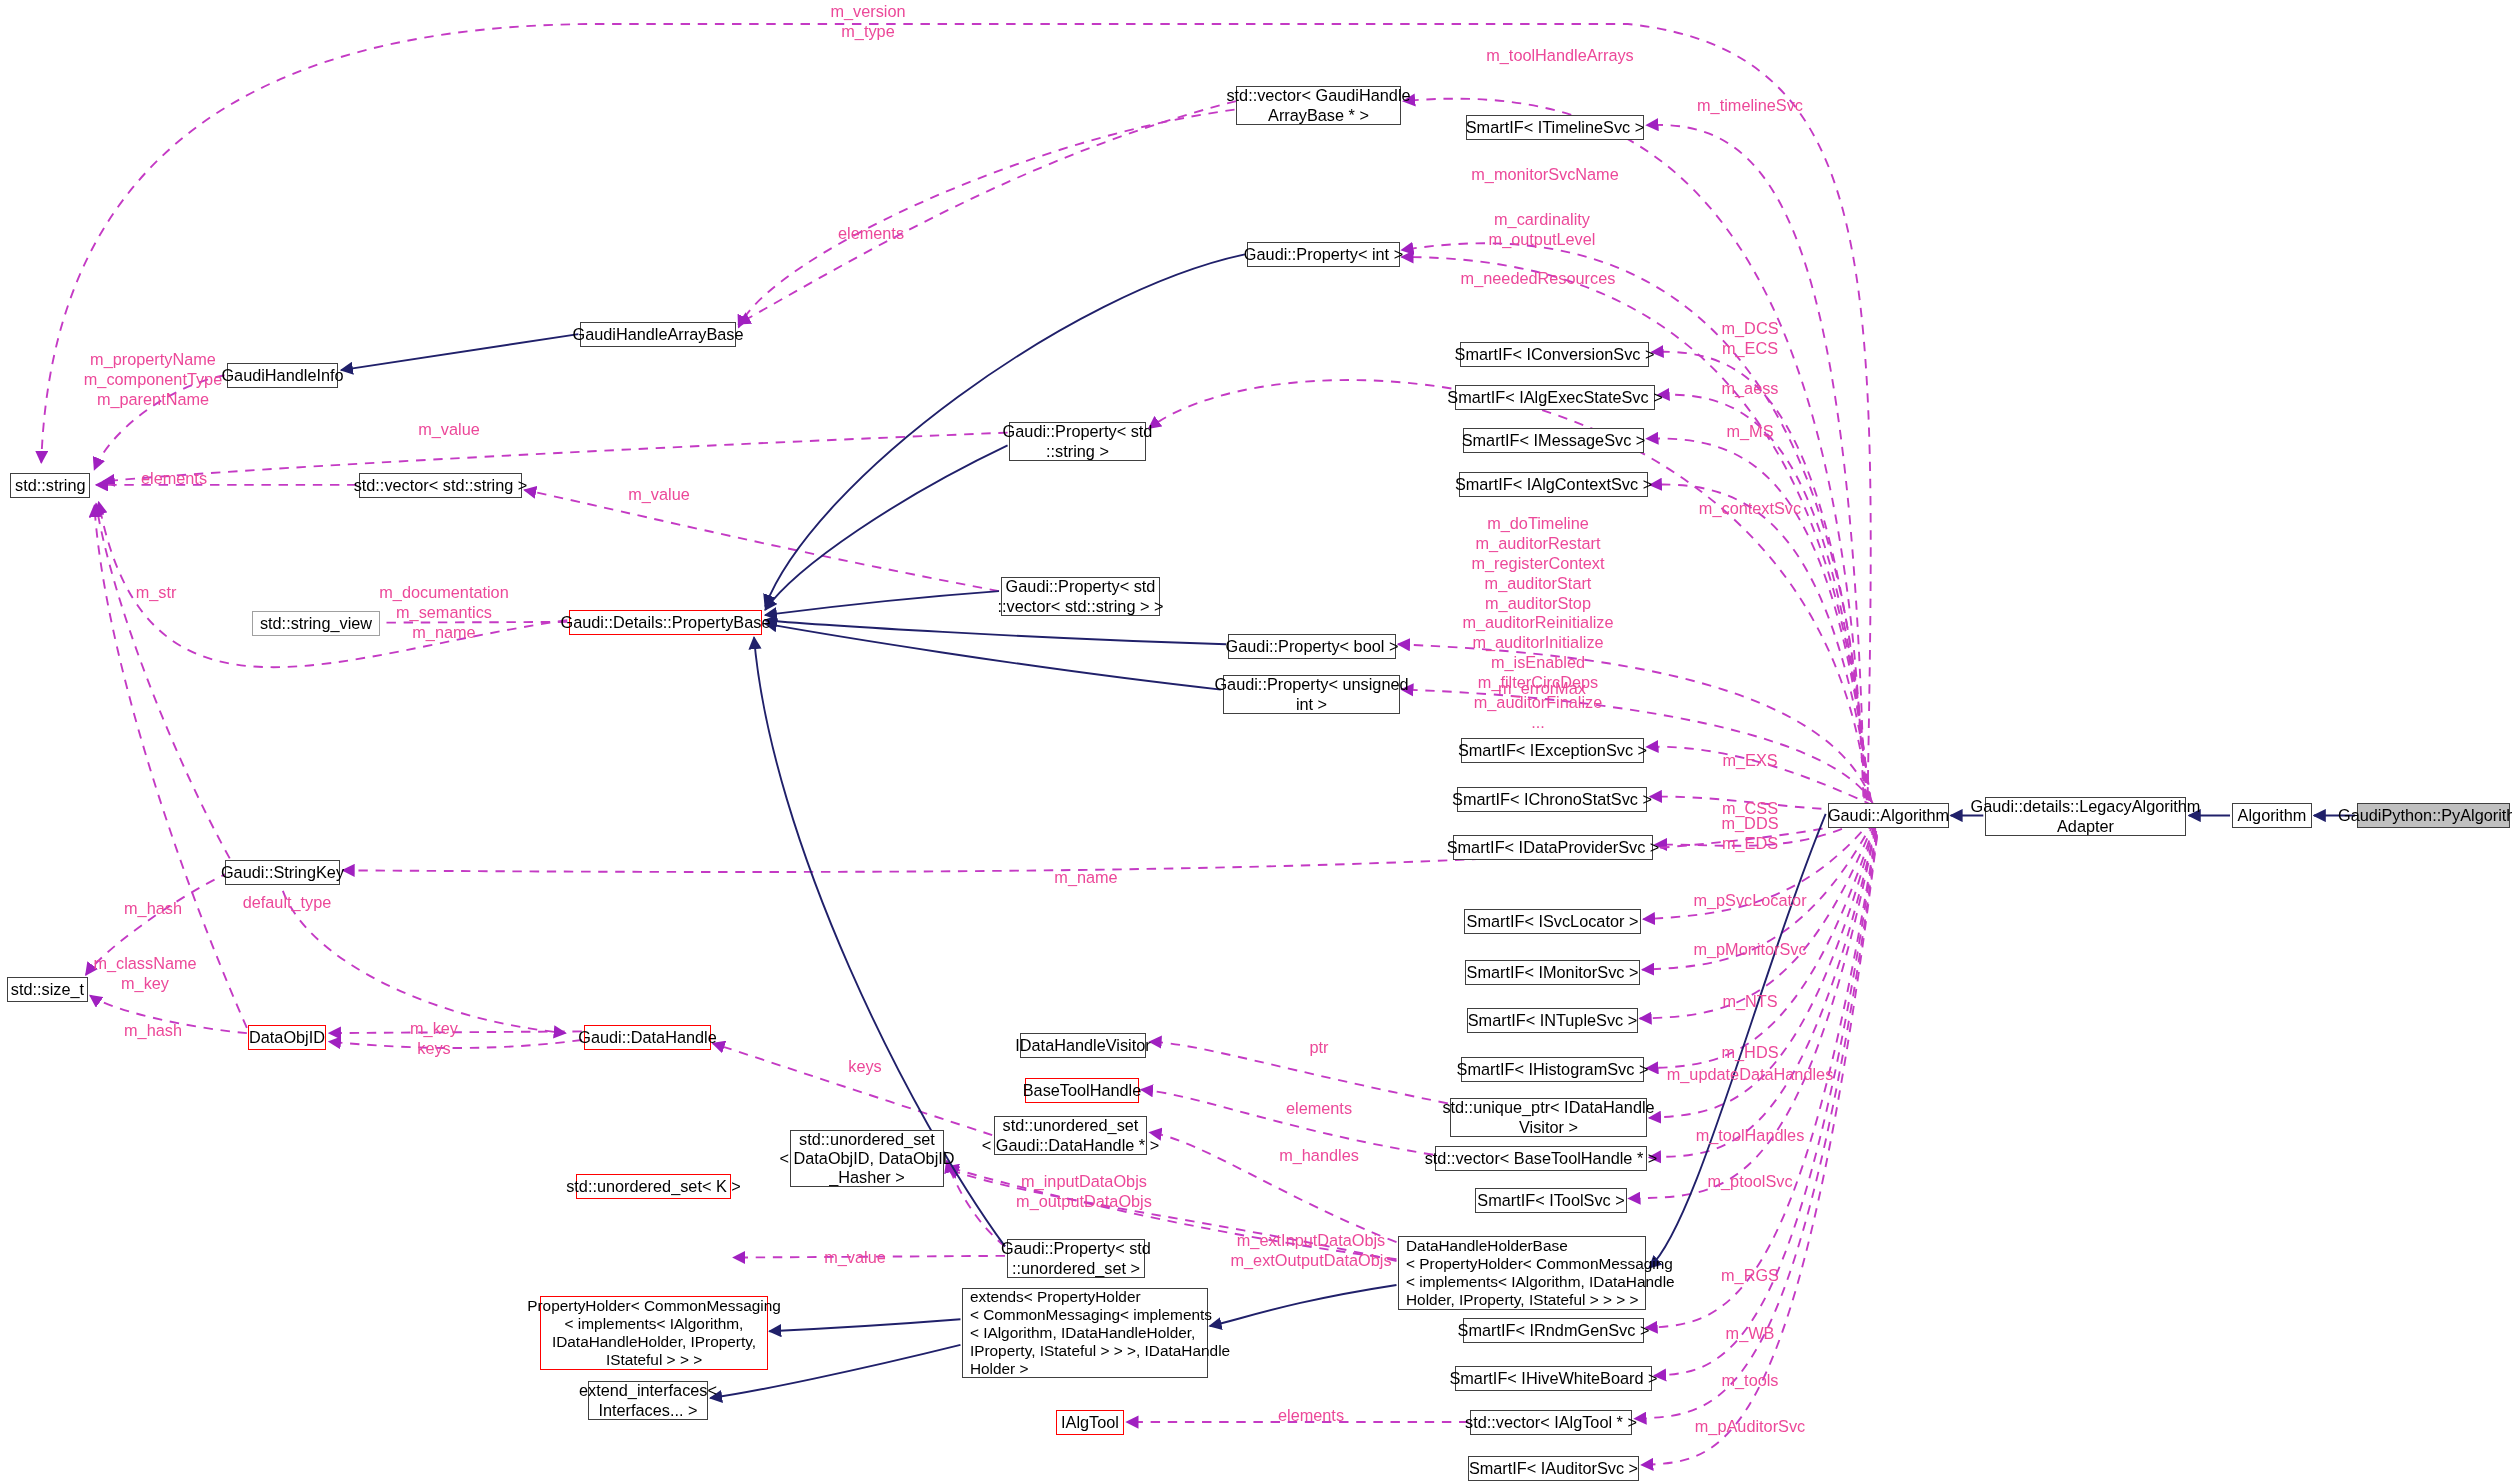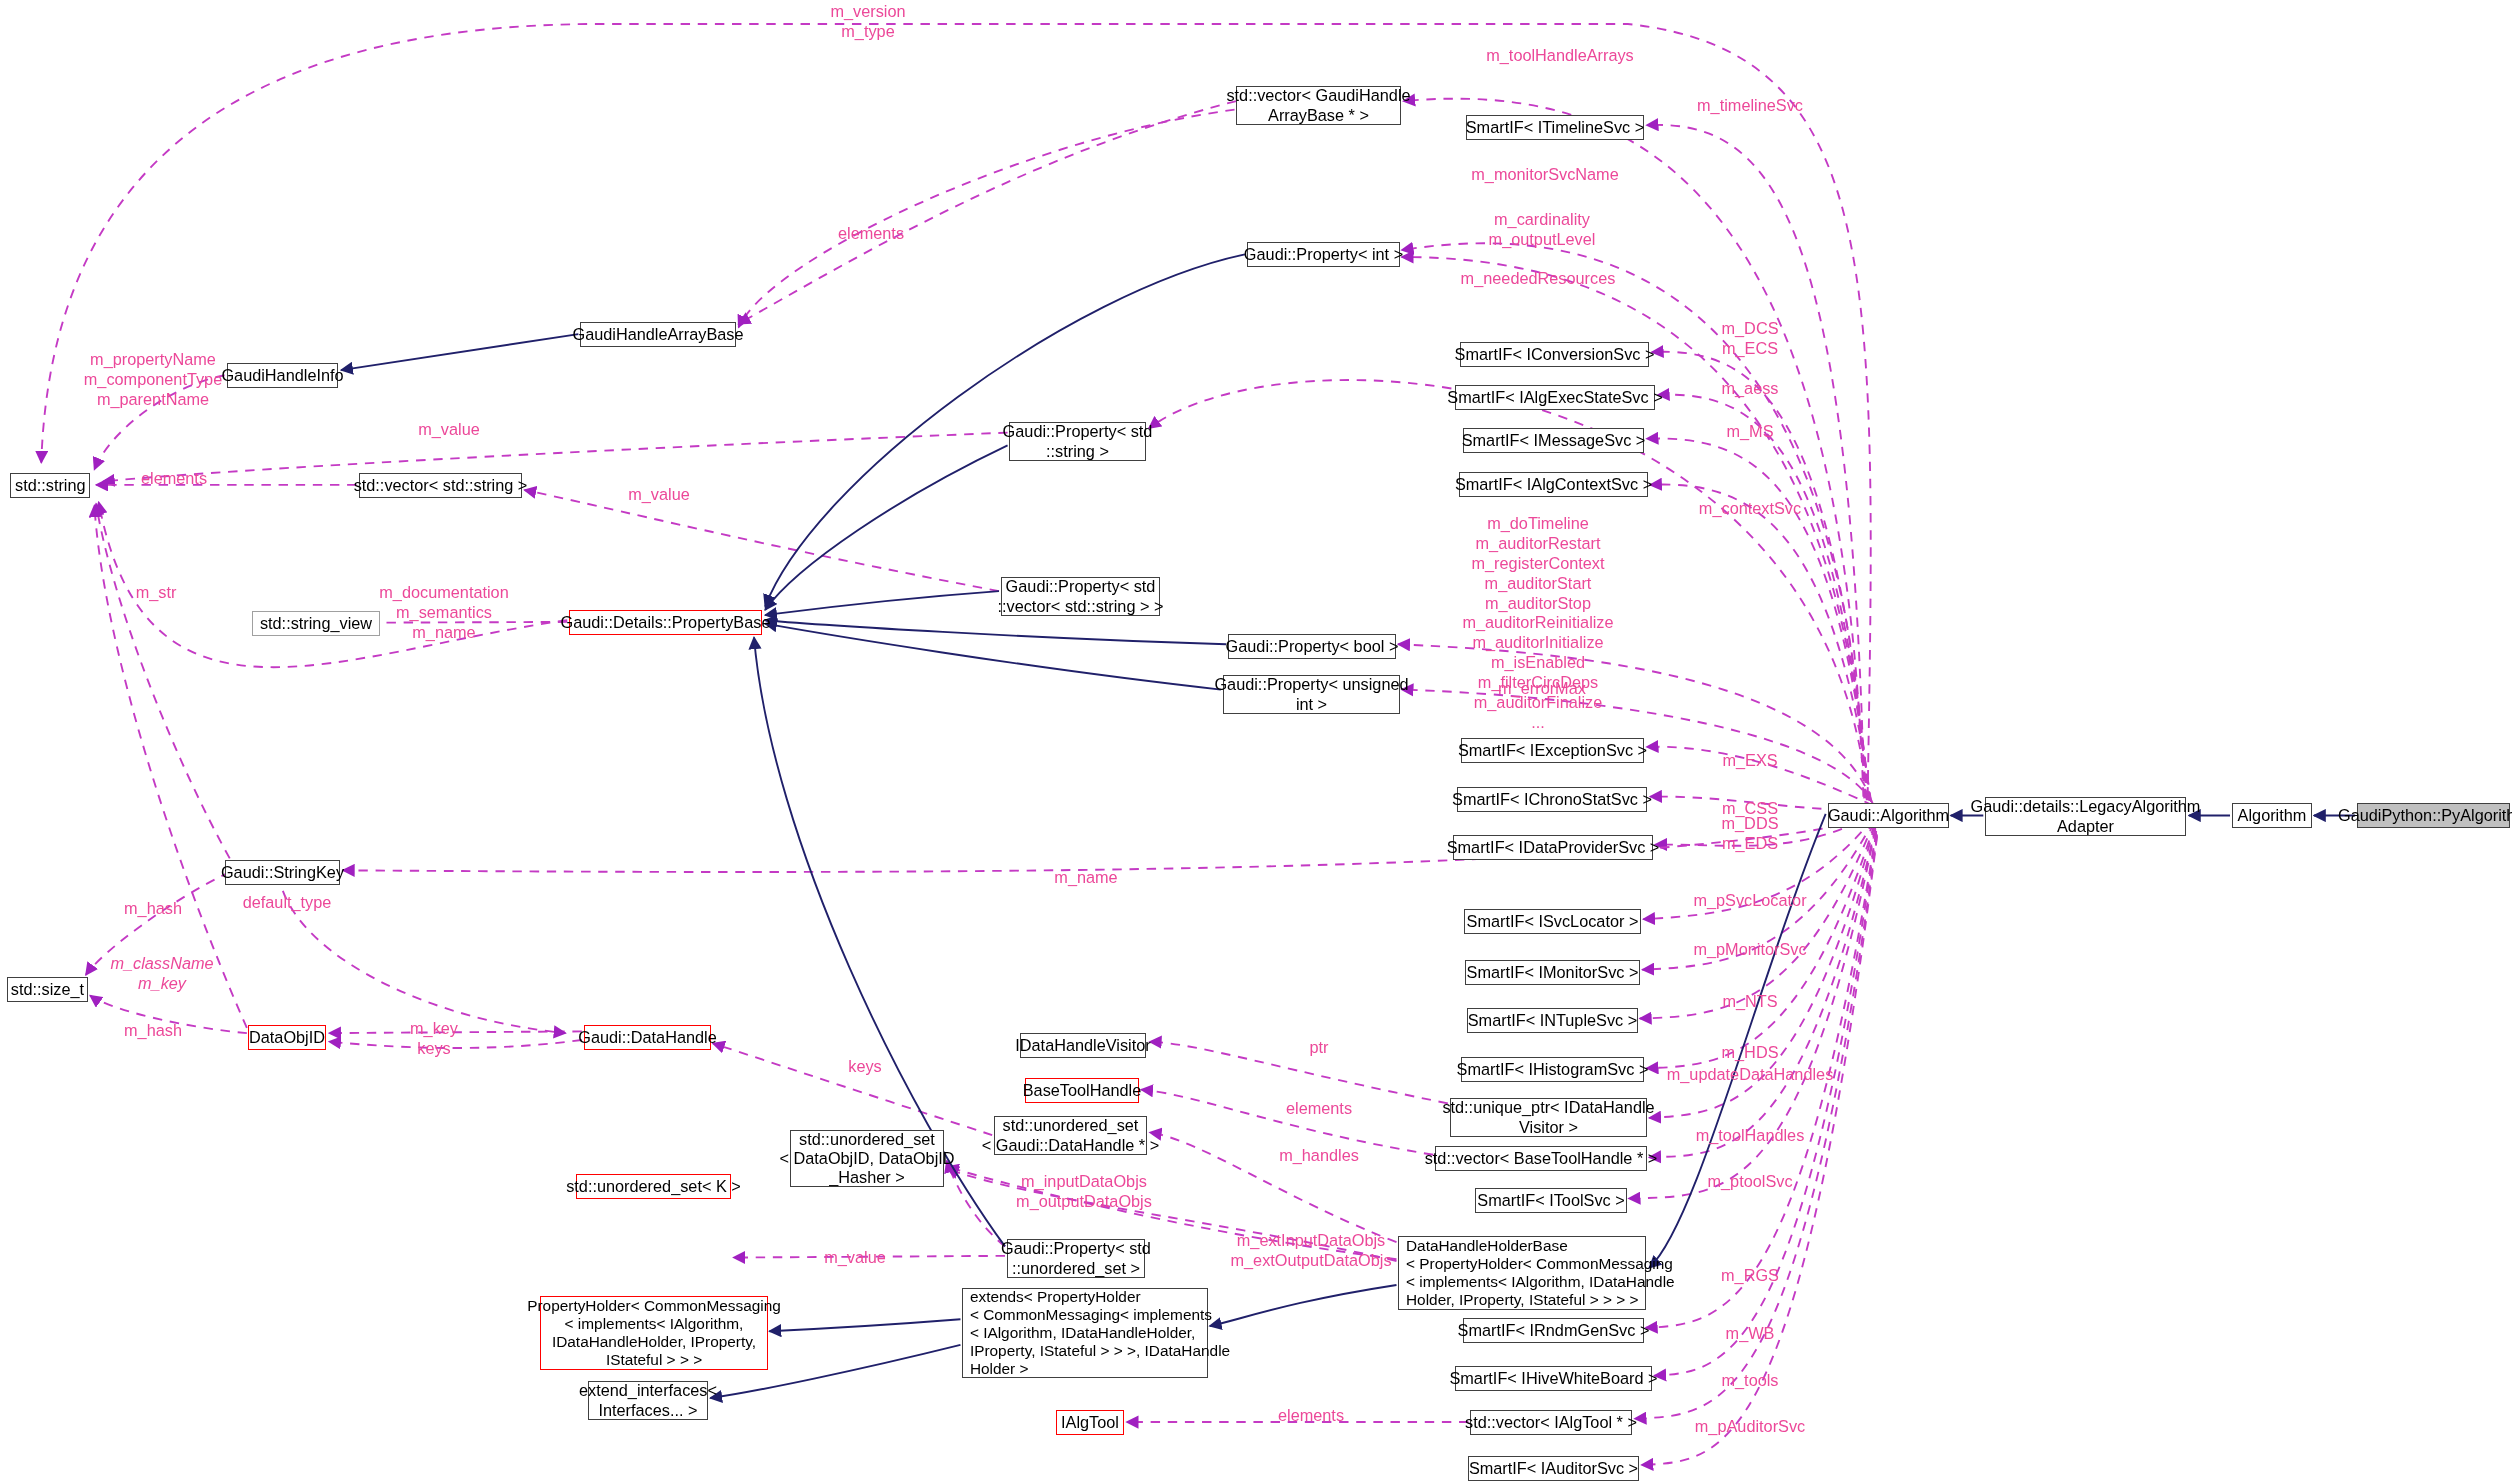--- a/index.html
+++ b/index.html
@@ -300,21 +300,21 @@
 ...</div>
   <div class="elabel" style="left:1542px;top:679px;">m_errorMax</div>
   <div class="elabel" style="left:1750px;top:751px;">m_EXS</div>
   <div class="elabel" style="left:1750px;top:799px;">m_CSS</div>
   <div class="elabel" style="left:1750px;top:814px;">m_DDS
 m_EDS</div>
   <div class="elabel" style="left:1086px;top:868px;">m_name</div>
   <div class="elabel" style="left:153px;top:899px;">m_hash</div>
   <div class="elabel" style="left:287px;top:893px;">default_type</div>
   <div class="elabel" style="left:1750px;top:891px;">m_pSvcLocator</div>
-  <div class="elabel" style="left:162px;top:954px;font-style:italic;">m_className
+  <div class="elabel" style="left:145px;top:954px;">m_className
 m_key</div>
   <div class="elabel" style="left:1750px;top:940px;">m_pMonitorSvc</div>
   <div class="elabel" style="left:1750px;top:992px;">m_NTS</div>
   <div class="elabel" style="left:153px;top:1021px;">m_hash</div>
   <div class="elabel" style="left:434px;top:1019px;">m_key
 keys</div>
   <div class="elabel" style="left:1319px;top:1038px;">ptr</div>
   <div class="elabel" style="left:1750px;top:1043px;">m_HDS</div>
   <div class="elabel" style="left:865px;top:1057px;">keys</div>
   <div class="elabel" style="left:1319px;top:1099px;">elements</div>

